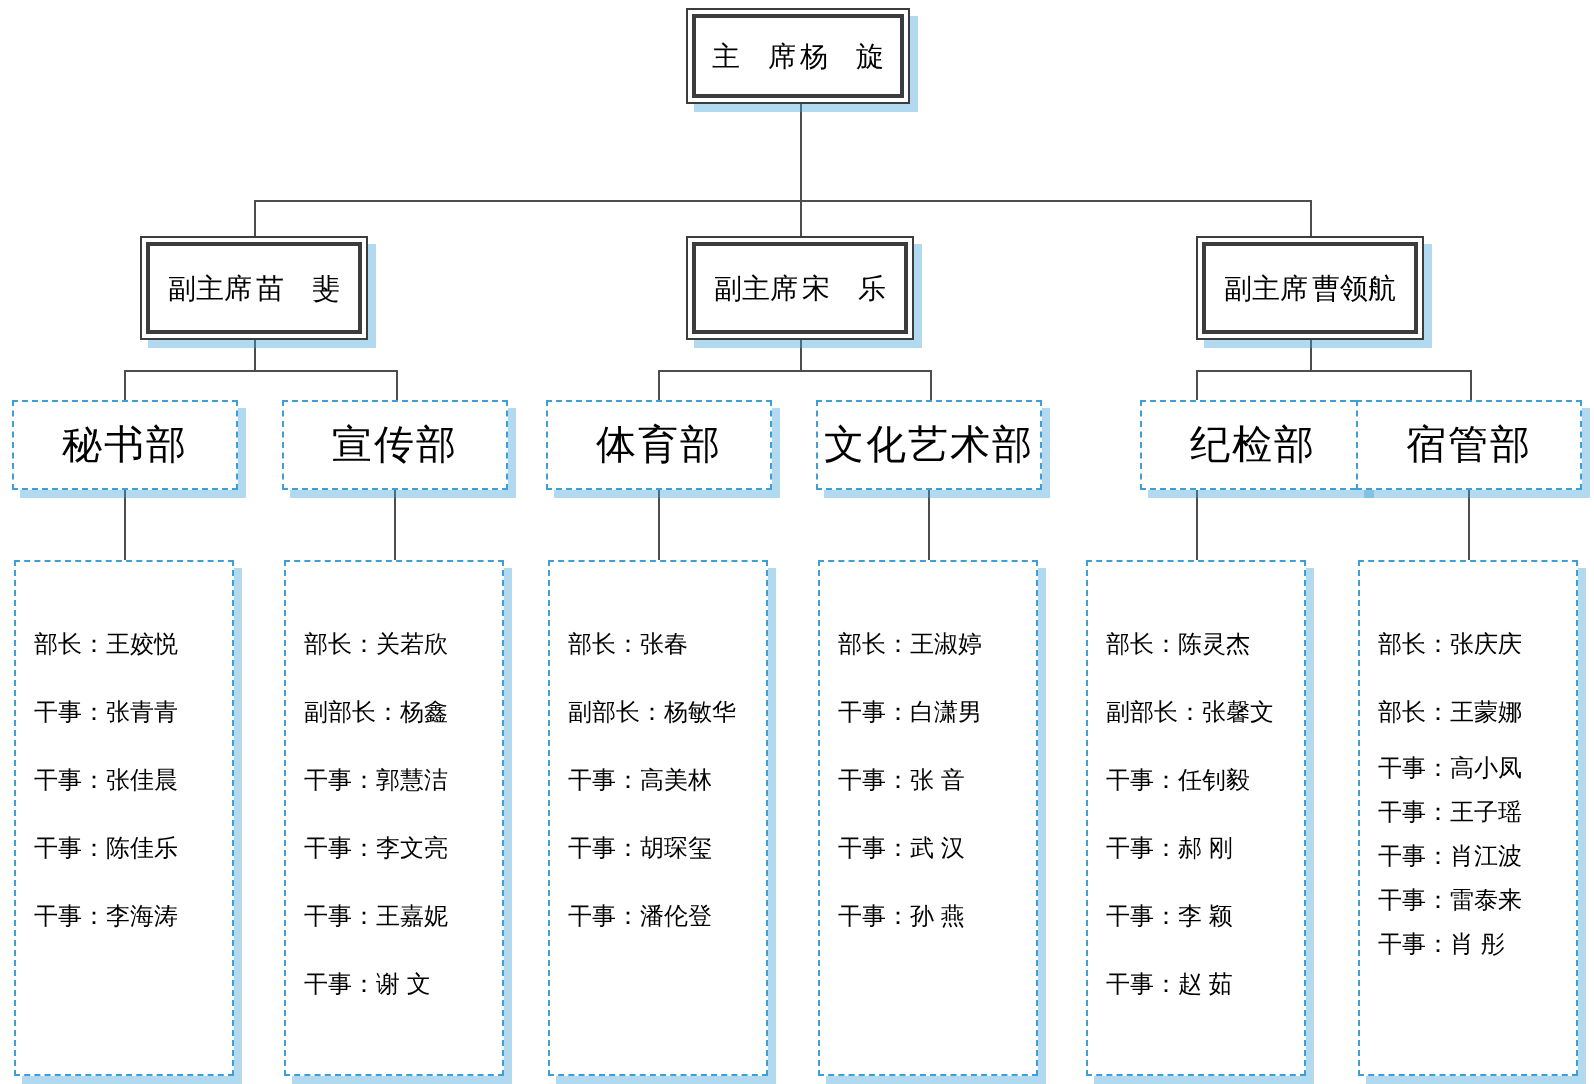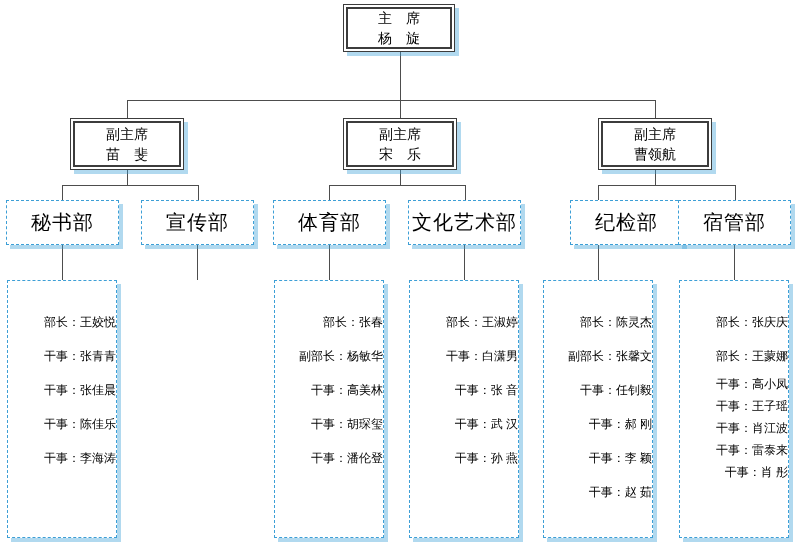--- a/index.html
+++ b/index.html
@@ -10,32 +10,31 @@
   
   .line { position:absolute; background:#4d4d4d; }
   .line.v { width:1px; }
   .line.h { height:1px; }
 
   
   .node {
     position:absolute; background:#fff;
     border:1px dashed #3d9fd6;
     box-shadow:4px 4px 0 0 rgba(61,159,214,0.40);
-    align-items:flex-end;
   }
 
   
   .exec {
     position:absolute; background:#fff;
     border:1px solid #3c3c3c; padding:2px;
     box-shadow:4px 4px 0 0 rgba(61,159,214,0.40);
   }
   .exec-inner {
     border:2px solid #3c3c3c; width:100%; height:100%;
-    display:flex; flex-direction:column; align-items:center; justify-content:center; gap:2px;
+    display:flex; flex-direction:row; align-items:center; justify-content:center; gap:2px;
   }
   .exec-line { font-size:14px; line-height:1.3; white-space:pre; }
 
   .dept { display:flex; align-items:center; justify-content:center; font-size:20px; letter-spacing:1px; }
 
   .member-box { padding:24px 0 0 9px; display:flex; flex-direction:column; }
   .member-line { font-size:12px; white-space:pre; display:flex; align-items:center; }
   .gap-lg .member-line { height:34px; }
   .gap-sm .member-line { height:22px; }
   .gap-sm .member-line:nth-child(-n+2) { height:34px; }
@@ -106,20 +105,28 @@
   <div class="node dept" style="left:570px;top:200px;width:113px;height:45px">纪检部</div>
   <div class="node dept" style="left:678px;top:200px;width:113px;height:45px">宿管部</div>
 
   <div class="node member-box gap-lg" style="left:7px;top:280px;width:110px;height:258px">
       <div class="member-line">部长：王姣悦</div>
       <div class="member-line">干事：张青青</div>
       <div class="member-line">干事：张佳晨</div>
       <div class="member-line">干事：陈佳乐</div>
       <div class="member-line">干事：李海涛</div>
     </div>
+  <div class="node member-box gap-lg" style="left:142px;top:280px;width:110px;height:258px">
+      <div class="member-line">部长：关若欣</div>
+      <div class="member-line">副部长：杨鑫</div>
+      <div class="member-line">干事：郭慧洁</div>
+      <div class="member-line">干事：李文亮</div>
+      <div class="member-line">干事：王嘉妮</div>
+      <div class="member-line">干事：谢 文</div>
+    </div>
   <div class="node member-box gap-lg" style="left:274px;top:280px;width:110px;height:258px">
       <div class="member-line">部长：张春</div>
       <div class="member-line">副部长：杨敏华</div>
       <div class="member-line">干事：高美林</div>
       <div class="member-line">干事：胡琛玺</div>
       <div class="member-line">干事：潘伦登</div>
     </div>
   <div class="node member-box gap-lg" style="left:409px;top:280px;width:110px;height:258px">
       <div class="member-line">部长：王淑婷</div>
       <div class="member-line">干事：白潇男</div>

